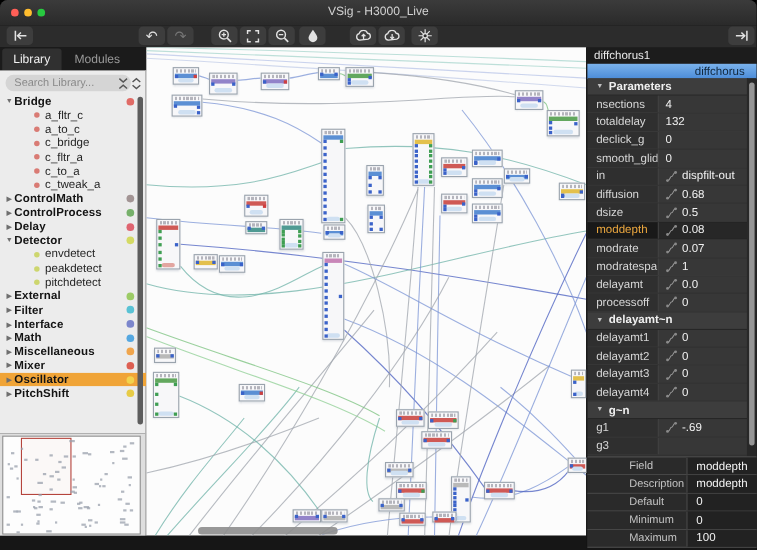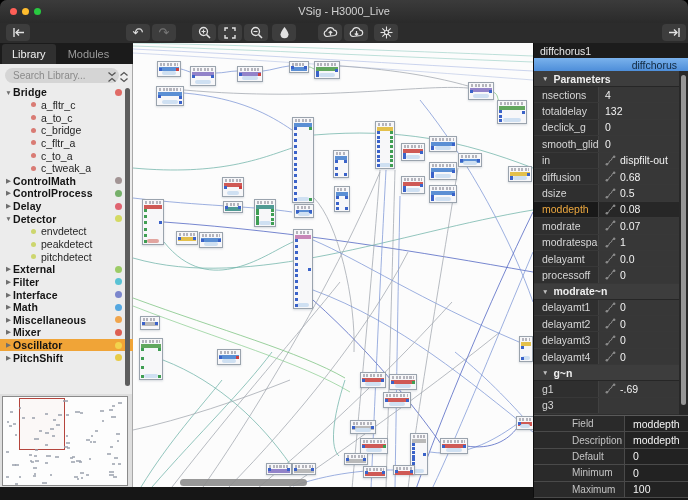--- a/index.html
+++ b/index.html
@@ -941,21 +941,21 @@
             <svg class="knob" width="11" height="11" viewBox="0 0 12 12">
               <path d="M2,10 C5,10 4,6 6,6 C8,6 7,2 10,2" fill="none" stroke="#9a9a9a" stroke-width="1"></path>
               <circle cx="2" cy="10" r="1.4" fill="#8a8a8a"></circle>
               <circle cx="10" cy="2" r="1.4" fill="#8a8a8a"></circle>
             </svg>
             <span class="vtext">0</span>
           </span>
         </div>
         <div class="sec">
           <span class="tri">▼</span>
-          <span>modrate~n</span>
+          <span>delayamt~n</span>
         </div>
         <div class="prow">
           <span class="plabel">delayamt1</span>
           <span class="pval">
             <svg class="knob" width="11" height="11" viewBox="0 0 12 12">
               <path d="M2,10 C5,10 4,6 6,6 C8,6 7,2 10,2" fill="none" stroke="#9a9a9a" stroke-width="1"></path>
               <circle cx="2" cy="10" r="1.4" fill="#8a8a8a"></circle>
               <circle cx="10" cy="2" r="1.4" fill="#8a8a8a"></circle>
             </svg>
             <span class="vtext">0</span>

